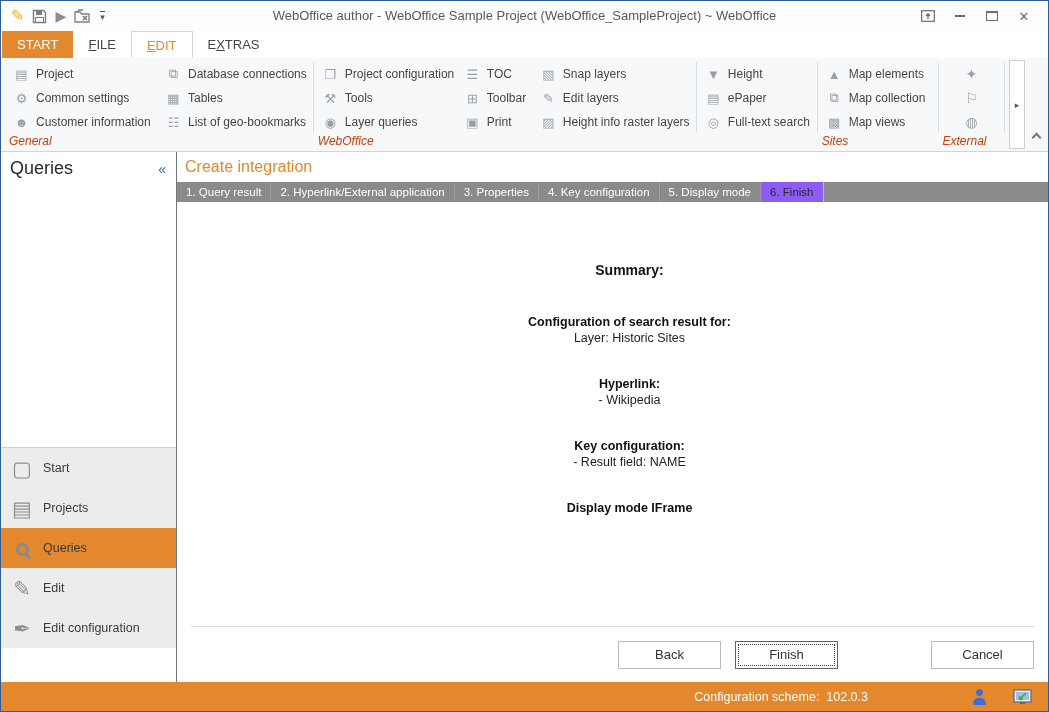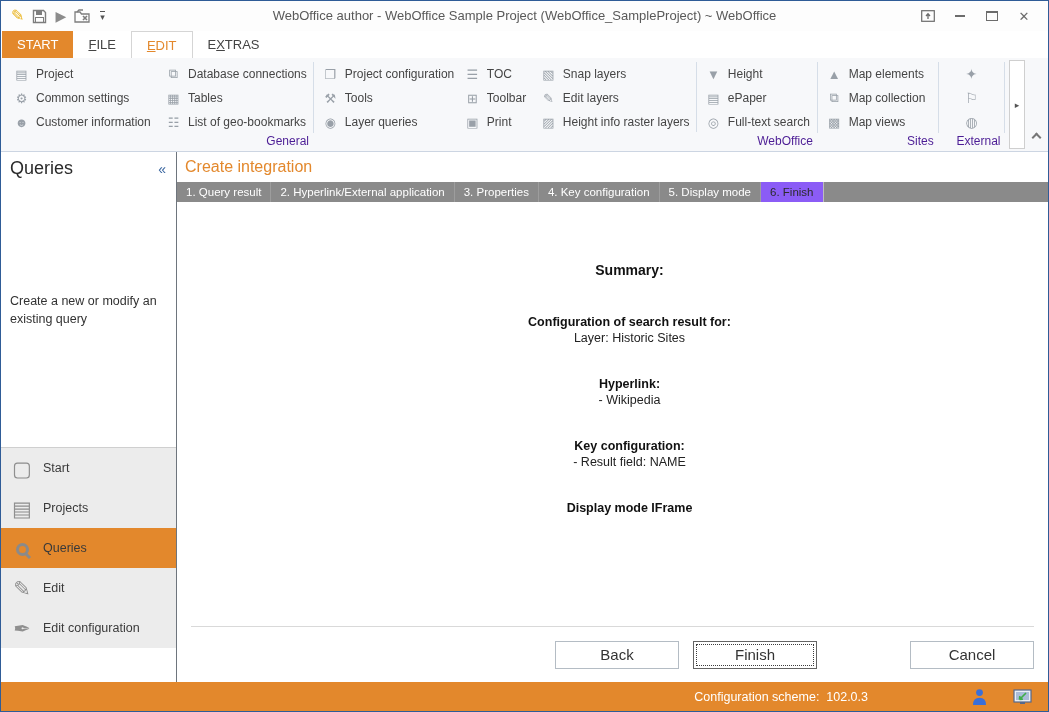--- a/index.html
+++ b/index.html
@@ -28,21 +28,21 @@
   .rtab.selected{border:1px solid #d5d5d5;border-bottom:none;background:#fff;color:#E3882C;}
   
   .ribbon{height:94px;flex:0 0 auto;background:#f7f8fa;border-bottom:1px solid #ccd5e2;
     display:flex;align-items:stretch;padding:2px 0 0 8px;}
   .rgroup{display:flex;flex-direction:column;}
   .rcols{display:flex;flex:1;}
   .rcol{display:flex;flex-direction:column;padding-top:2px;}
   .ritem{height:24px;display:flex;align-items:center;cursor:pointer;}
   .ric{width:17px;font-size:13px;color:#99a0a8;text-align:center;margin:0 6px 0 4px;flex:0 0 auto;}
   .rlabel{font-size:12px;color:#454545;white-space:nowrap;}
-  .rglabel{height:17px;text-align:right;font-size:12px;color:#4c1d95;}
+  .rglabel{height:17px;text-align:left;font-size:12px;color:#c2410c;font-style:italic;}
   .rsep{width:1px;background:#d6dee8;margin:2px 4px 18px 4px;}
   .c-g1{width:152px;} .c-g2{width:148px;}
   .c-w1{width:142px;} .c-w2{width:76px;} .c-w3{width:156px;} .c-w4{width:112px;}
   .c-m1{width:112px;} .c-x1{width:58px;}
   .c-x1 .ritem{justify-content:center;} .c-x1 .ric{margin:0;font-size:14px;}
   .rmore{width:18px;margin:0 0 2px auto;border:1px solid #cfcfcf;background:#fff;
     display:flex;align-items:center;justify-content:center;color:#555;font-size:9px;cursor:pointer;}
   .rcollapse{width:28px;display:flex;align-items:flex-end;justify-content:center;padding-bottom:10px;cursor:pointer;}
   .caret-up{width:7px;height:7px;border-left:2px solid #777;border-top:2px solid #777;transform:rotate(45deg);}
   
@@ -64,21 +64,21 @@
   .wtab{padding:0 9px;line-height:20px;font-size:11.5px;color:#fff;border-right:1px solid #9d9d9d;cursor:pointer;white-space:nowrap;}
   .wtab.active{background:#8b5cf6;color:#2b2b2b;border-right:1px solid #bdbdbd;}
   .wtab-fill{flex:1;}
   .c-body{flex:1;min-height:0;text-align:center;}
   .summary{padding:60px 0 0 34px;}
   .sum-title{font-size:14px;font-weight:bold;color:#111;margin:0 0 36px 0;}
   .sum-sec{margin:0 0 14px 0;}
   .sum-h{font-size:12.5px;font-weight:bold;color:#111;line-height:16px;}
   .sum-l{font-size:12.5px;color:#222;line-height:16px;}
   .c-footer{flex:0 0 56px;border-top:1px solid #d9d9d9;margin:0 14px;display:flex;align-items:center;justify-content:flex-end;}
-  .btn{width:124px;height:28px;background:#fff;border:1px solid #b4bcc4;font-size:15px;color:#333;
+  .btn{width:103px;height:28px;background:#fff;border:1px solid #b4bcc4;font-size:13px;color:#333;
     font-family:"Liberation Sans",sans-serif;cursor:pointer;}
   .btn.back{margin-right:14px;}
   .btn.finish{margin-right:93px;border:1px solid #646464;outline:1px dotted #3c3c3c;outline-offset:-4px;}
   
   .statusbar{height:29px;flex:0 0 auto;background:#E3882C;display:flex;align-items:center;color:#fff;}
   .status-text{margin-left:auto;font-size:12.5px;white-space:pre;}
   .status-icons{display:flex;align-items:center;gap:26px;margin-left:104px;padding-right:16px;}
   .sic{display:flex;align-items:center;cursor:pointer;}
 </style>
 </head>
@@ -293,21 +293,20 @@
     <div class="rcollapse">
         <span class="caret-up"></span>
       </div>
   </div>
 
   <div class="main">
 
     <div class="sidebar">
       <div class="sb-title">Queries</div>
       <div class="sb-collapse">«</div>
-      <div class="sb-desc">Create a new or modify an existing query</div>
       <div class="sb-nav">
         <div class="nav-item">
             <span class="nav-ic">▢</span>
             <span class="nav-label">Start</span>
           </div>
         <div class="nav-item">
             <span class="nav-ic">▤</span>
             <span class="nav-label">Projects</span>
           </div>
         <div class="nav-item selected">

